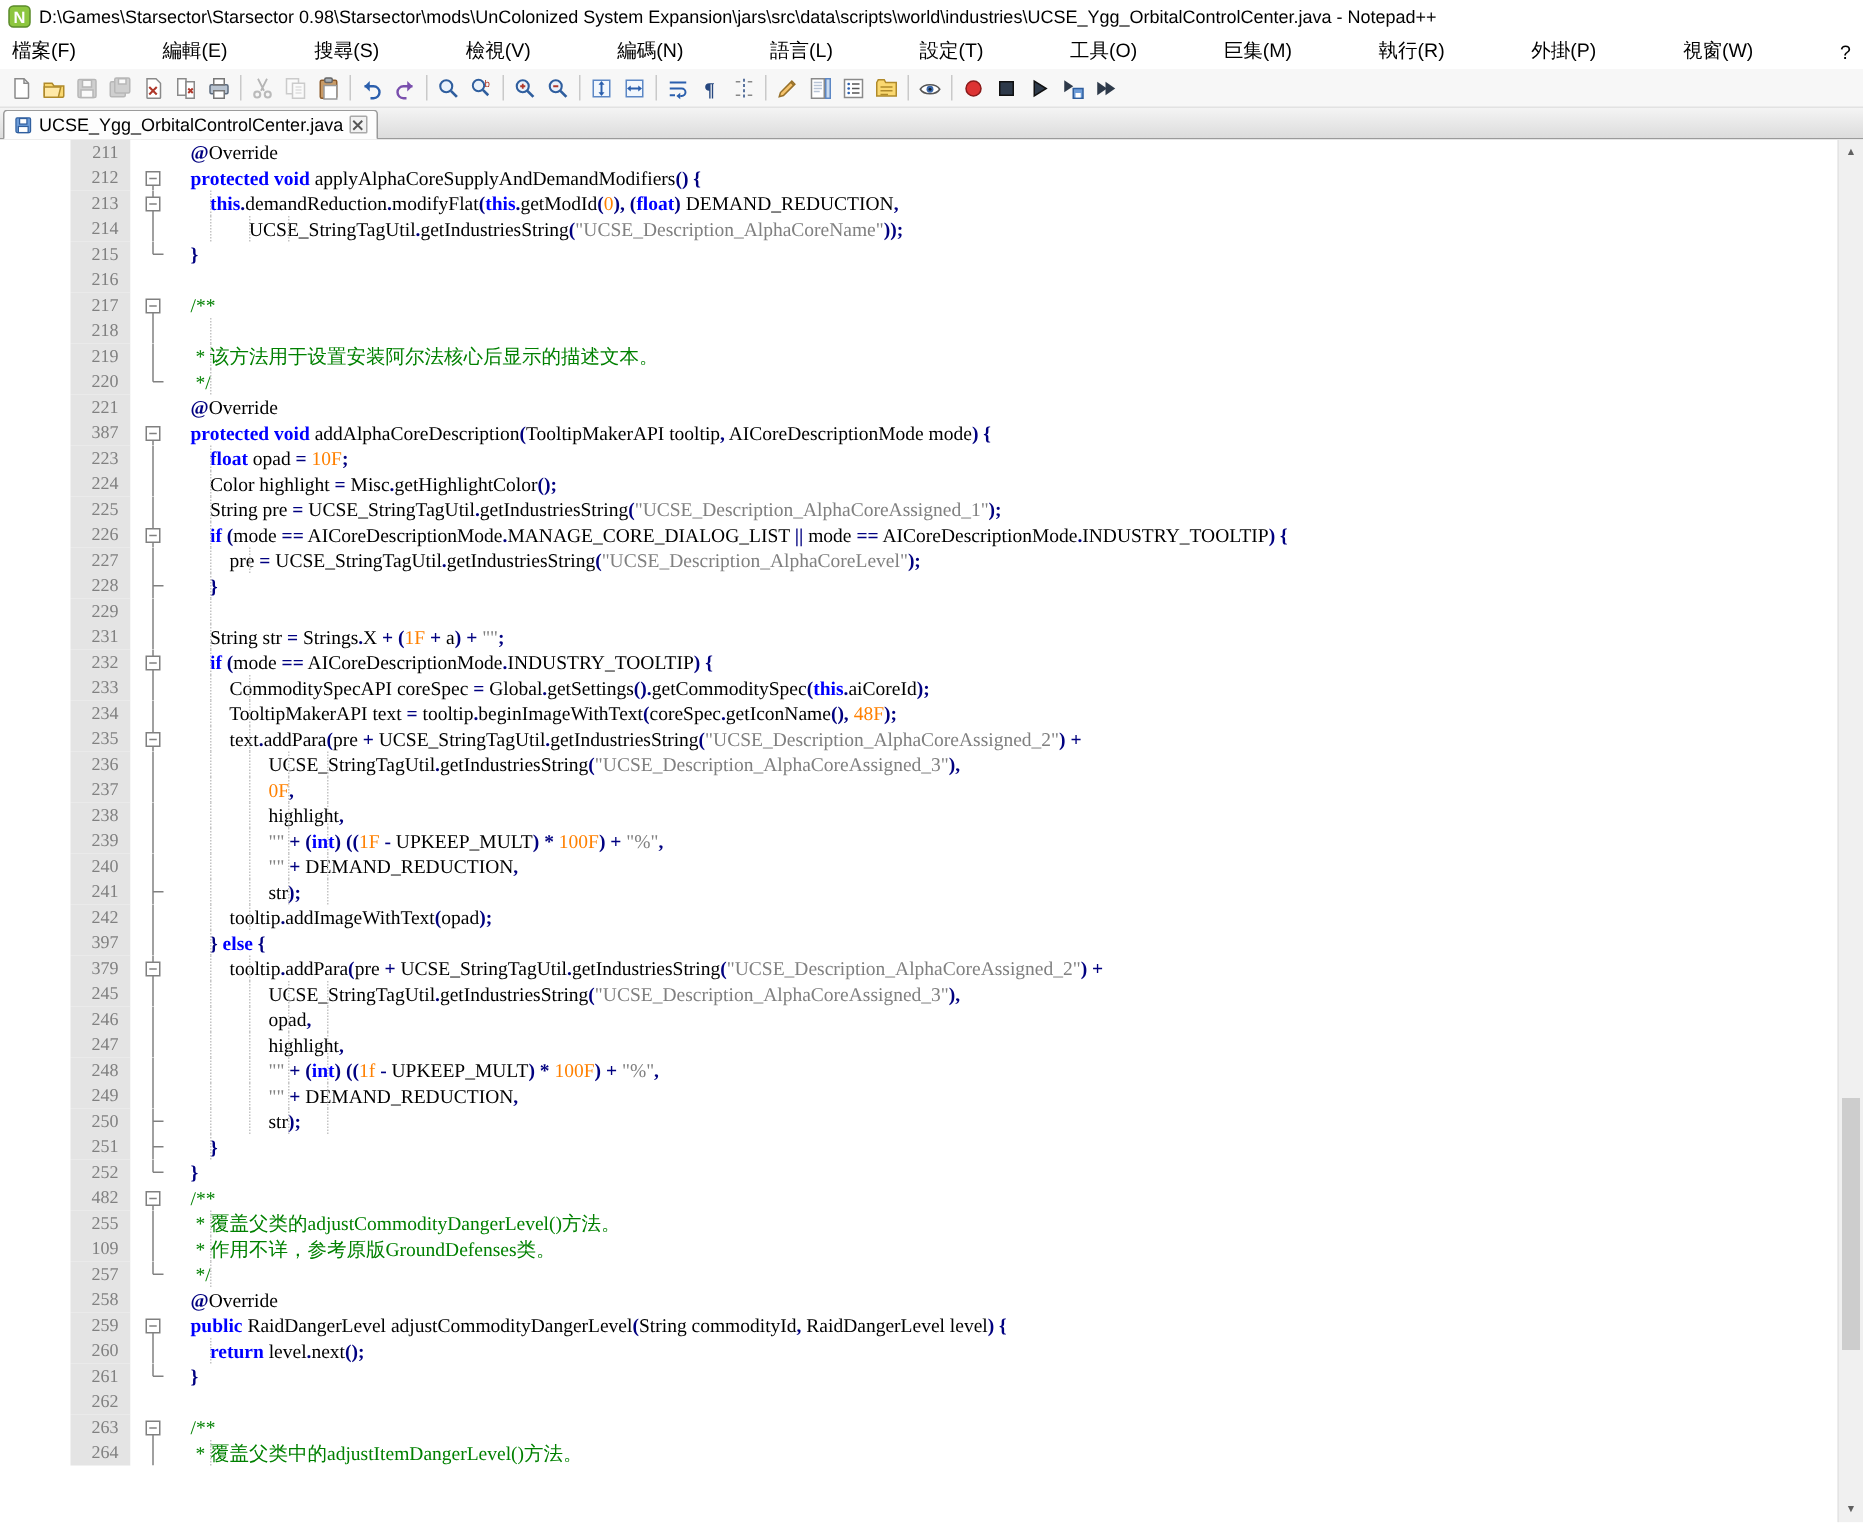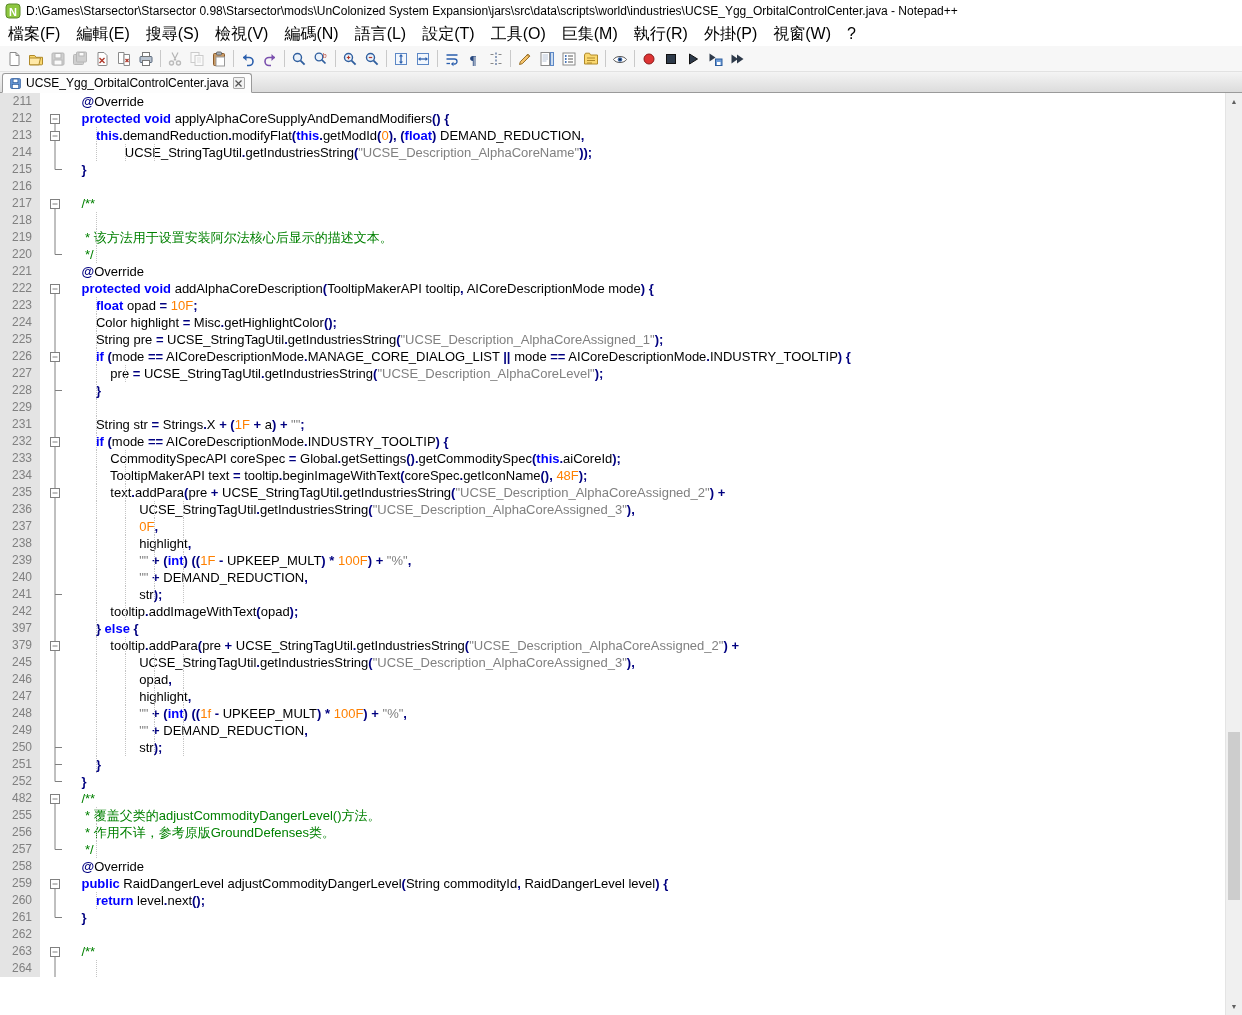--- a/index.html
+++ b/index.html
@@ -9,40 +9,40 @@
     font-family:"Liberation Sans", sans-serif;
     background:#ffffff; color:#000;
   }
   .window { width:1242px; height:1015px; display:flex; flex-direction:column; background:#fff; }
 
   
   .titlebar { height:22px; flex:none; display:flex; align-items:center; gap:5px; padding-left:5px; background:#ffffff; }
   .titlebar .title-text { font-size:12px; white-space:nowrap; overflow:hidden; text-overflow:ellipsis; }
 
   
-  .menubar { height:24px; flex:none; display:flex; align-items:center; background:#ffffff; font-size:16px; }
+  .menubar { height:24px; flex:none; display:flex; align-items:center; background:#ffffff; font-size:13px;justify-content:space-between; }
   .menu-item { padding:3px 8px; white-space:nowrap; }
 
   
   .toolbar { height:26px; flex:none; display:flex; align-items:center; padding:1px 3px; background:#f7f7f7; border-bottom:1px solid #e2e2e2; }
   .tb-icon { width:22px; height:22px; display:flex; align-items:center; justify-content:center; border-radius:2px; flex:none; }
   .tb-icon.disabled svg { filter:grayscale(1); opacity:.4; }
   .tb-sep { width:1px; height:17px; background:#c9c9c9; margin:0 3px; flex:none; }
 
   
   .tabbar { height:21px; flex:none; display:flex; align-items:flex-end; padding-left:2px;
             background:linear-gradient(#f4f4f4,#dcdcdc); border-bottom:1px solid #9a9a9a; }
   .tab { display:flex; align-items:center; gap:4px; height:20px; padding:0 6px; position:relative; top:1px;
          background:#fdfdfd; border:1px solid #9a9a9a; border-bottom:1px solid #fdfdfd;
          border-radius:3px 3px 0 0; font-size:12px; white-space:nowrap; }
   .tab-close { width:12px; height:12px; display:flex; align-items:center; justify-content:center; border:1px solid #aaa; border-radius:1px; background:#f2f2f2; }
 
   
   .editor { flex:1; display:flex; overflow:hidden; background:#fff; }
-  .code-area { flex:1; overflow:hidden; font-family:Liberation Sans, sans-serif; font-size:13px; line-height:17px; }
+  .code-area { flex:1; overflow:hidden; font-family:Liberation Serif, serif; font-size:13px; line-height:17px;padding-left:47px; }
   .code-line { display:flex; height:17px; }
   .ln { width:40px; flex:none; background:var(--line_number_bg,#e4e4e4); color:var(--line_number,#808080);
         text-align:right; padding-right:8px; font-size:12px; }
   .bm { width:7px; flex:none; background:#fff; }
   .fold { width:16px; flex:none; }
   .fold svg { display:block; }
   .txt { position:relative; flex:1; padding-left:4px; white-space:pre; }
   .guide { position:absolute; top:0; bottom:0; width:0; border-left:1px dotted #c4c4c4; }
 
   .tok-k { color:var(--keyword,#0000ff); font-weight:bold; }
@@ -425,21 +425,21 @@
           </span>
           <span class="txt"><span class="guide" style="left: calc(4ch + 4px);"></span><span class="tok-c">     */</span></span>
         </div>
         <div class="code-line">
           <span class="ln">221</span>
           <span class="bm"></span>
           <span class="fold"></span>
           <span class="txt"><span class="tok-p">    </span><span class="tok-o">@</span><span class="tok-p">Override</span></span>
         </div>
         <div class="code-line">
-          <span class="ln">222</span>
+          <span class="ln">387</span>
           <span class="bm"></span>
           <span class="fold">
             <svg width="16" height="17" viewBox="0 0 16 17">
               <line x1="8" y1="13.5" x2="8" y2="17" stroke="#808080"></line>
               <rect x="3.5" y="4.5" width="9" height="9" fill="#fff" stroke="#808080"></rect>
               <line x1="5.5" y1="9" x2="10.5" y2="9" stroke="#808080"></line>
             </svg>
           </span>
           <span class="txt"><span class="tok-p">    </span><span class="tok-k">protected</span><span class="tok-p"> </span><span class="tok-k">void</span><span class="tok-p"> addAlphaCoreDescription</span><span class="tok-o">(</span><span class="tok-p">TooltipMakerAPI tooltip</span><span class="tok-o">,</span><span class="tok-p"> AICoreDescriptionMode mode</span><span class="tok-o">)</span><span class="tok-p"> </span><span class="tok-o">{</span></span>
         </div>
@@ -766,21 +766,21 @@
           <span class="ln">255</span>
           <span class="bm"></span>
           <span class="fold">
             <svg width="16" height="17" viewBox="0 0 16 17">
               <line x1="8" y1="0" x2="8" y2="17" stroke="#808080"></line>
             </svg>
           </span>
           <span class="txt"><span class="guide" style="left: calc(4ch + 4px);"></span><span class="tok-c">     * 覆盖父类的adjustCommodityDangerLevel()方法。</span></span>
         </div>
         <div class="code-line">
-          <span class="ln">256</span>
+          <span class="ln">109</span>
           <span class="bm"></span>
           <span class="fold">
             <svg width="16" height="17" viewBox="0 0 16 17">
               <line x1="8" y1="0" x2="8" y2="17" stroke="#808080"></line>
             </svg>
           </span>
           <span class="txt"><span class="guide" style="left: calc(4ch + 4px);"></span><span class="tok-c">     * 作用不详，参考原版GroundDefenses类。</span></span>
         </div>
         <div class="code-line">
           <span class="ln">257</span>
@@ -851,21 +851,21 @@
           <span class="txt"><span class="tok-p">    </span><span class="tok-c">/**</span></span>
         </div>
         <div class="code-line">
           <span class="ln">264</span>
           <span class="bm"></span>
           <span class="fold">
             <svg width="16" height="17" viewBox="0 0 16 17">
               <line x1="8" y1="0" x2="8" y2="17" stroke="#808080"></line>
             </svg>
           </span>
-          <span class="txt"><span class="guide" style="left: calc(4ch + 4px);"></span></span>
+          <span class="txt"><span class="guide" style="left: calc(4ch + 4px);"></span><span class="tok-c">     * 覆盖父类中的adjustItemDangerLevel()方法。</span></span>
         </div>
       </div>
     <div class="vscroll">
       <div class="vs-arrow">▲</div>
       <div class="vs-track">
         <div class="vs-thumb"></div>
       </div>
       <div class="vs-arrow">▼</div>
     </div>
   </div>

